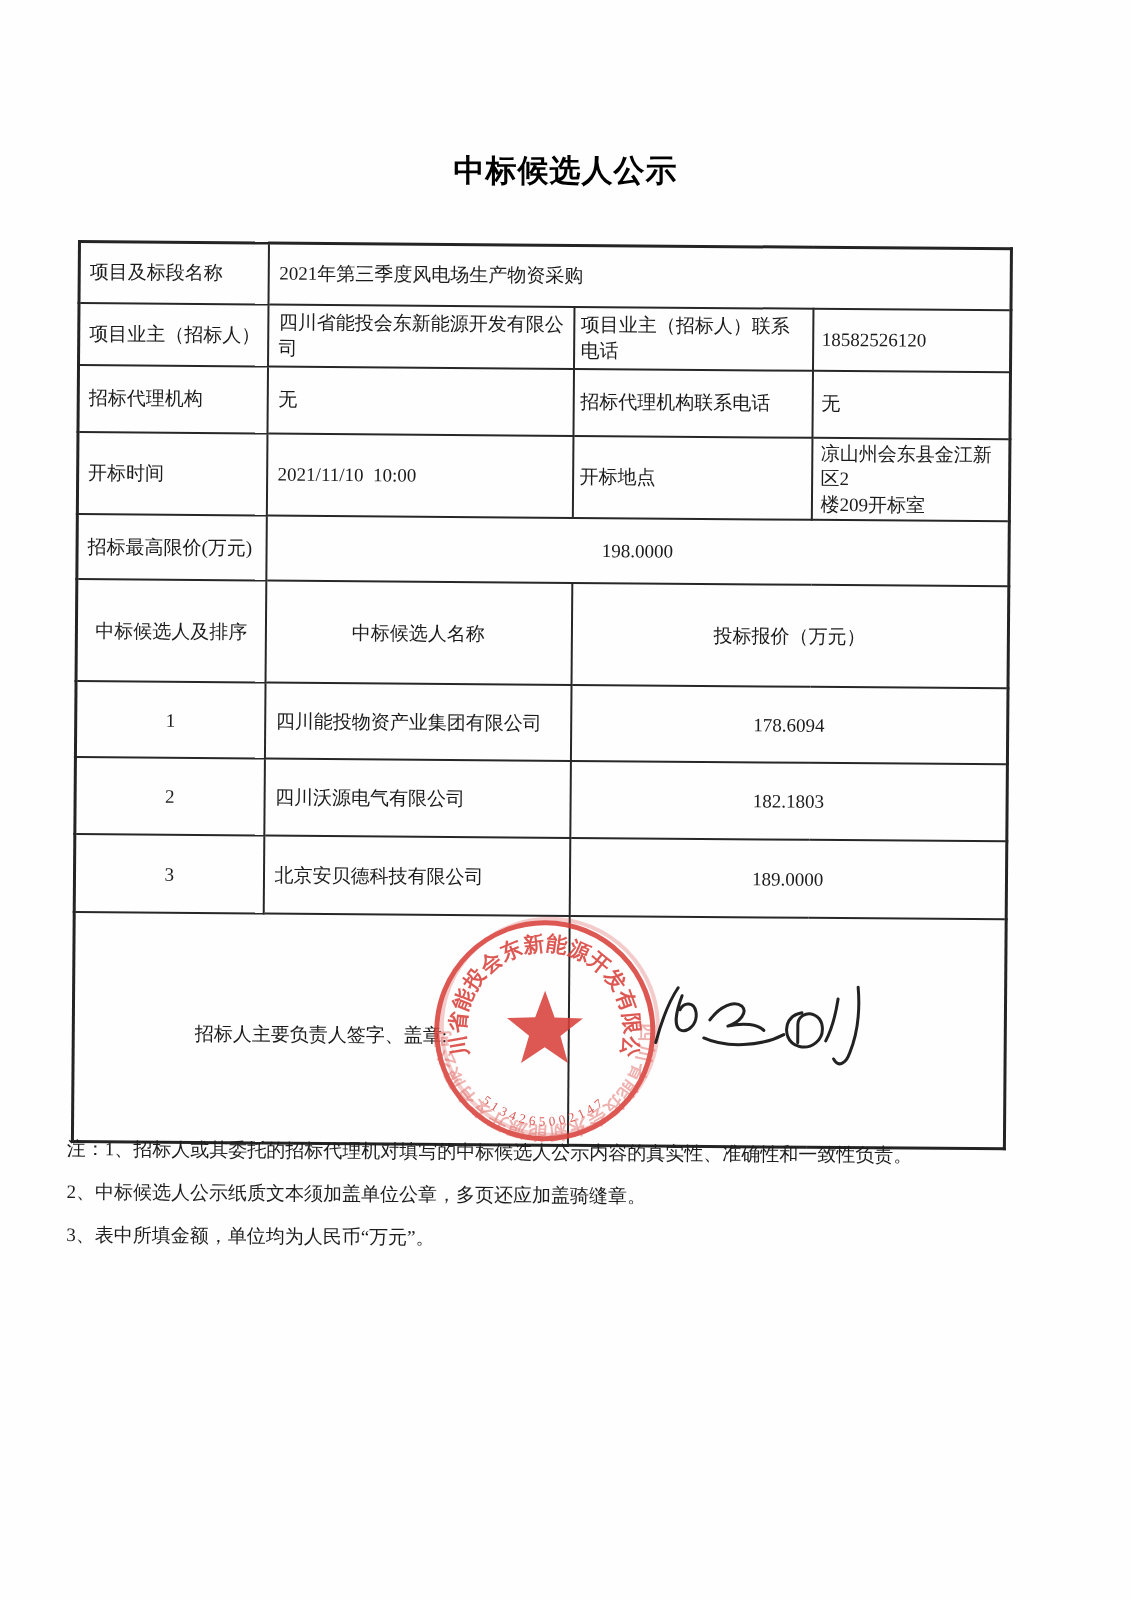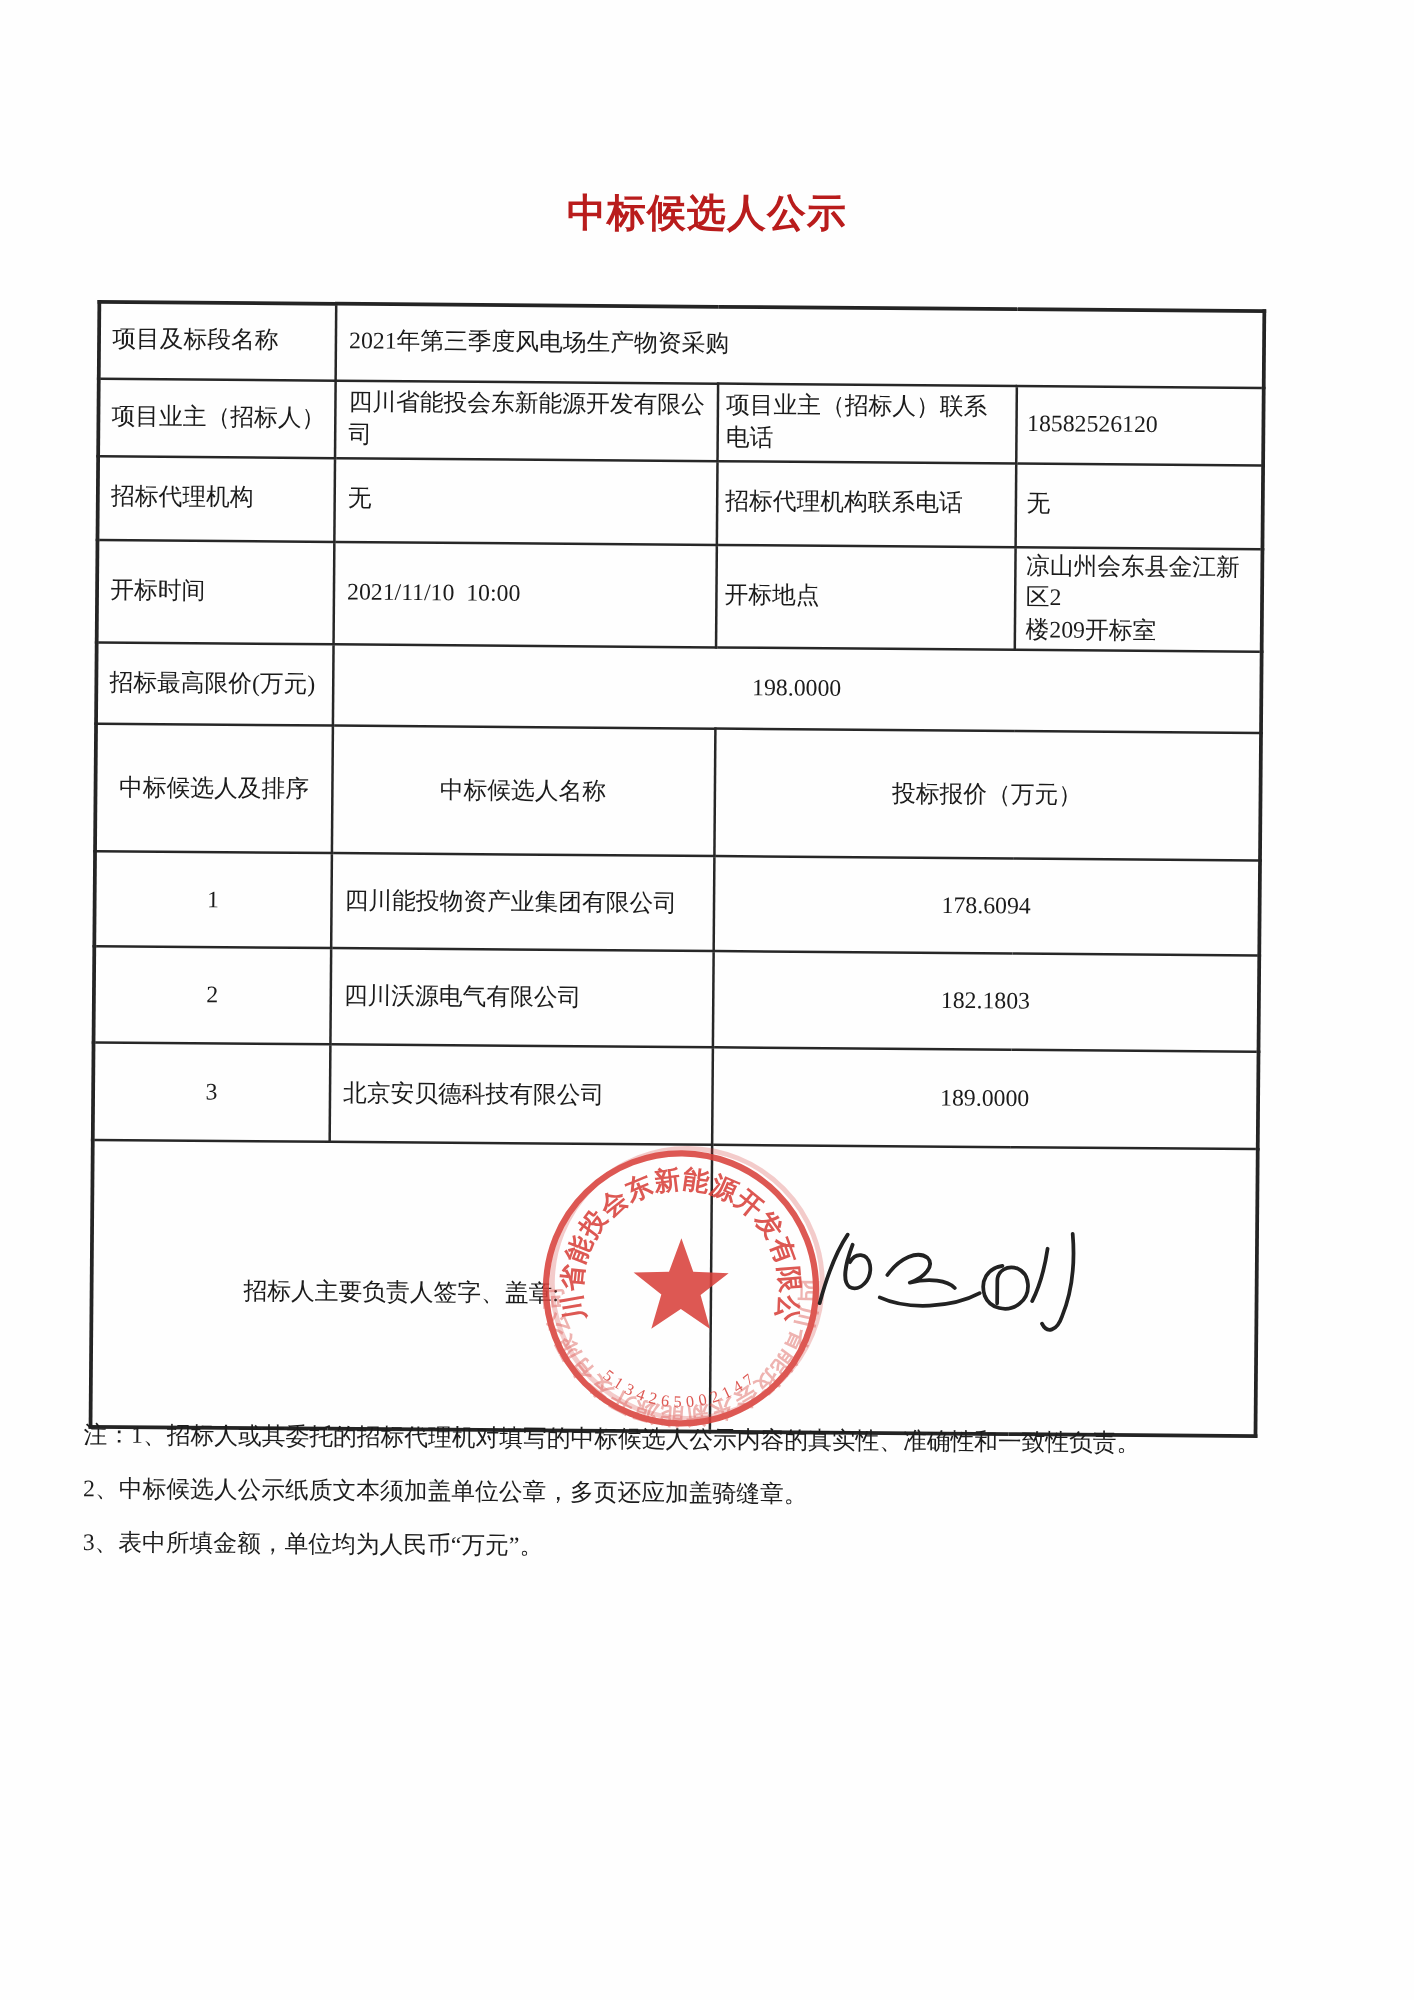--- a/index.html
+++ b/index.html
@@ -12,21 +12,21 @@
     color:#1b1b1b;
   }
   .doc-title{
     position:absolute;
     left:0;top:150px;width:1131px;
     text-align:center;
     font-family:"Liberation Sans","DejaVu Sans",sans-serif;
     font-weight:600;
     font-size:31px;
     letter-spacing:1px;
-    color:#b91c1c;
+    color:#000000;
   }
   
   .scan-layer{
     position:absolute;inset:0;
     transform:rotate(0.45deg);
     transform-origin:78px 240px;
   }
   table.doc-table{
     position:absolute;left:78px;top:240px;
     width:932px;

